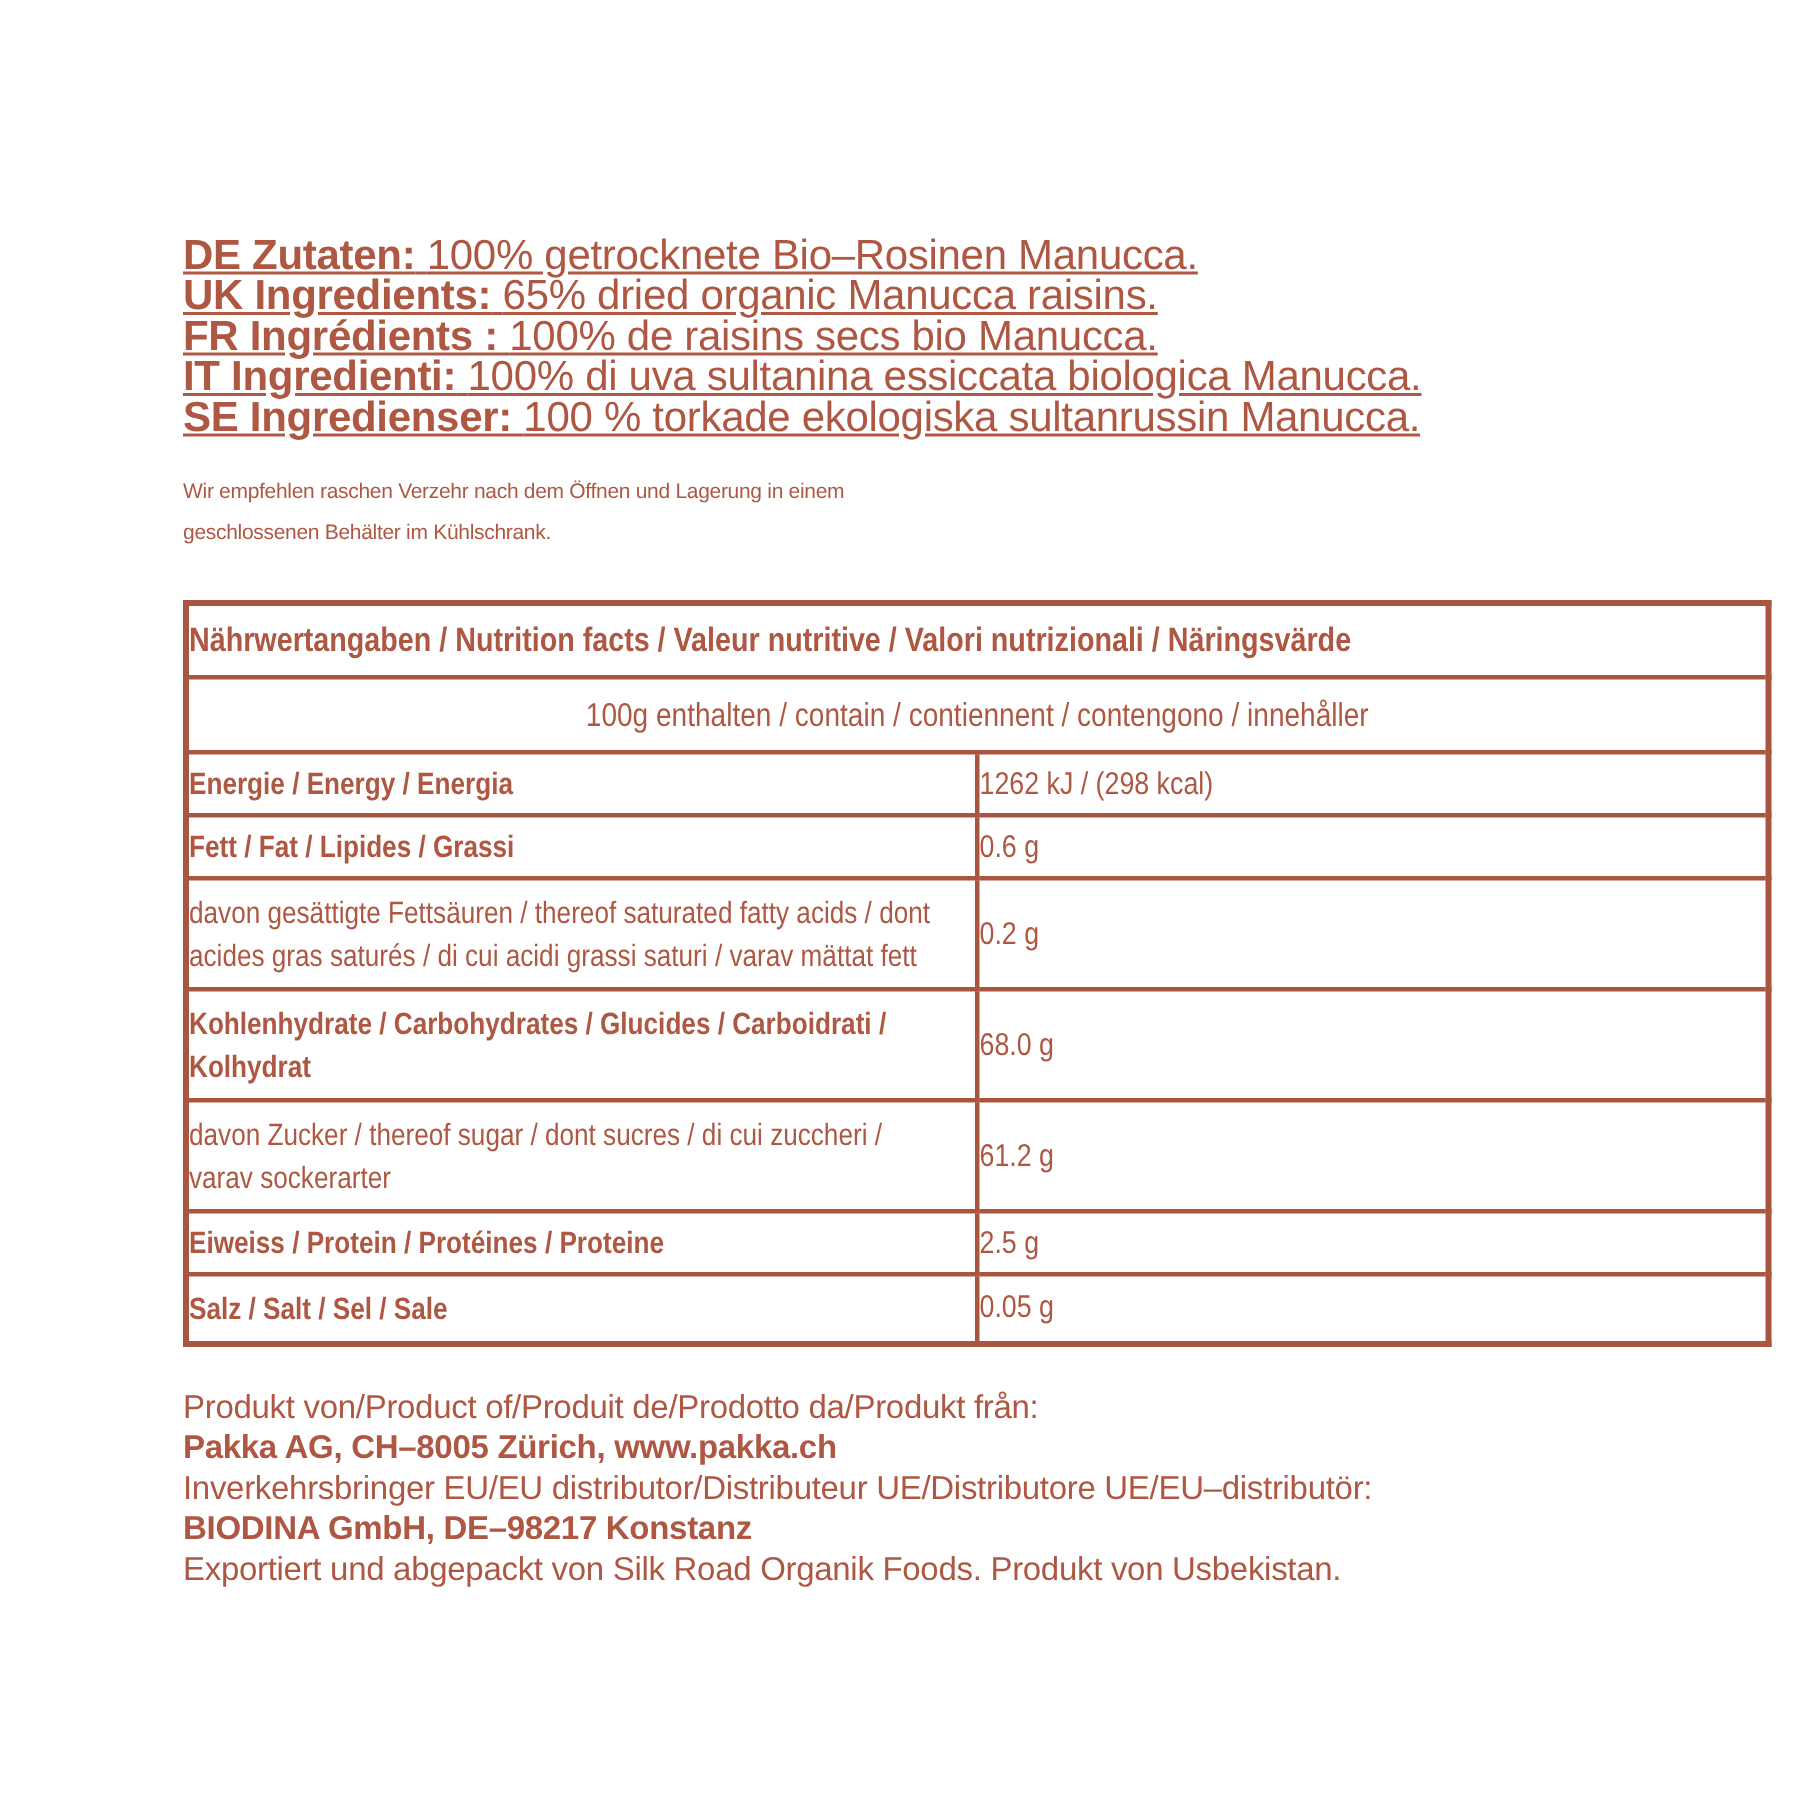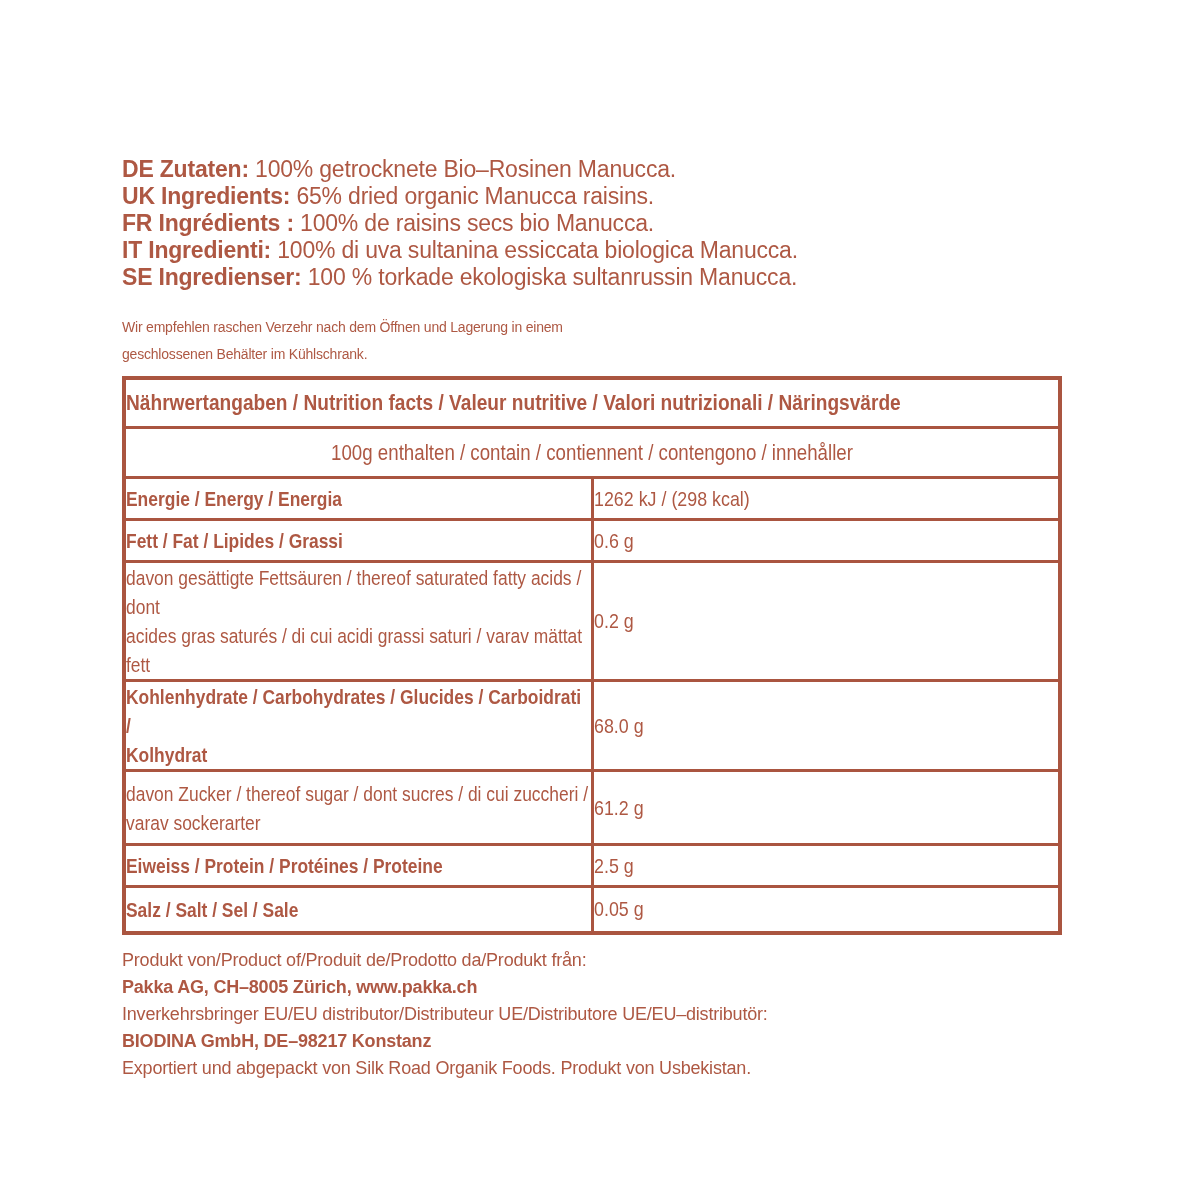--- a/index.html
+++ b/index.html
@@ -13,32 +13,32 @@
     background:#ffffff;
     overflow:hidden;
     font-family:"Liberation Sans", sans-serif;
     color:var(--accent);
   }
   .content{
     position:absolute;
     left:122px;top:156px;width:956px;
   }
   
-  .ingredients{font-size:23px;line-height:27px;letter-spacing:-0.2px;}
+  .ingredients{font-size:28px;line-height:27px;letter-spacing:-0.2px;text-decoration:underline;}
   .ingredients .line b{font-weight:bold;}
   
   .storage{
     margin:23px 0 0 0;
     font-size:14px;line-height:27px;letter-spacing:-0.2px;
     white-space:pre-line;
   }
   
   table.nut{
-    margin-top:8px;
-    width:940px;
+    margin-top:32px;
+    width:1059px;
     border-collapse:collapse;
     border:4px solid var(--border);
     table-layout:fixed;
   }
   table.nut td{
     border:3px solid var(--border);
     vertical-align:middle;
     padding:0;
   }
   td.col-label{width:700px;}
@@ -57,22 +57,22 @@
   td.lbl{padding:6px 10px 6px 13px;}
   td.lbl .cnd{font-size:20.5px;line-height:29px;}
   tr.bold-row td.lbl .cnd{font-weight:bold;}
   td.val{padding:6px 6px 6px 20px;}
   td.val .cnd{font-size:21px;white-space:nowrap;}
   tr.h-single{height:42px;}
   tr.h-double{height:74px;}
   tr.h-last{height:46px;}
   
   .footer{
-    margin-top:12px;
-    font-size:18px;line-height:27px;letter-spacing:-0.2px;
+    margin-top:26px;
+    font-size:22px;line-height:27px;letter-spacing:-0.2px;
   }
   .footer .fline.b{font-weight:bold;}
 </style>
 </head>
 <body>
 
 <div class="page">
   <div class="content">
 
     <div class="ingredients">

